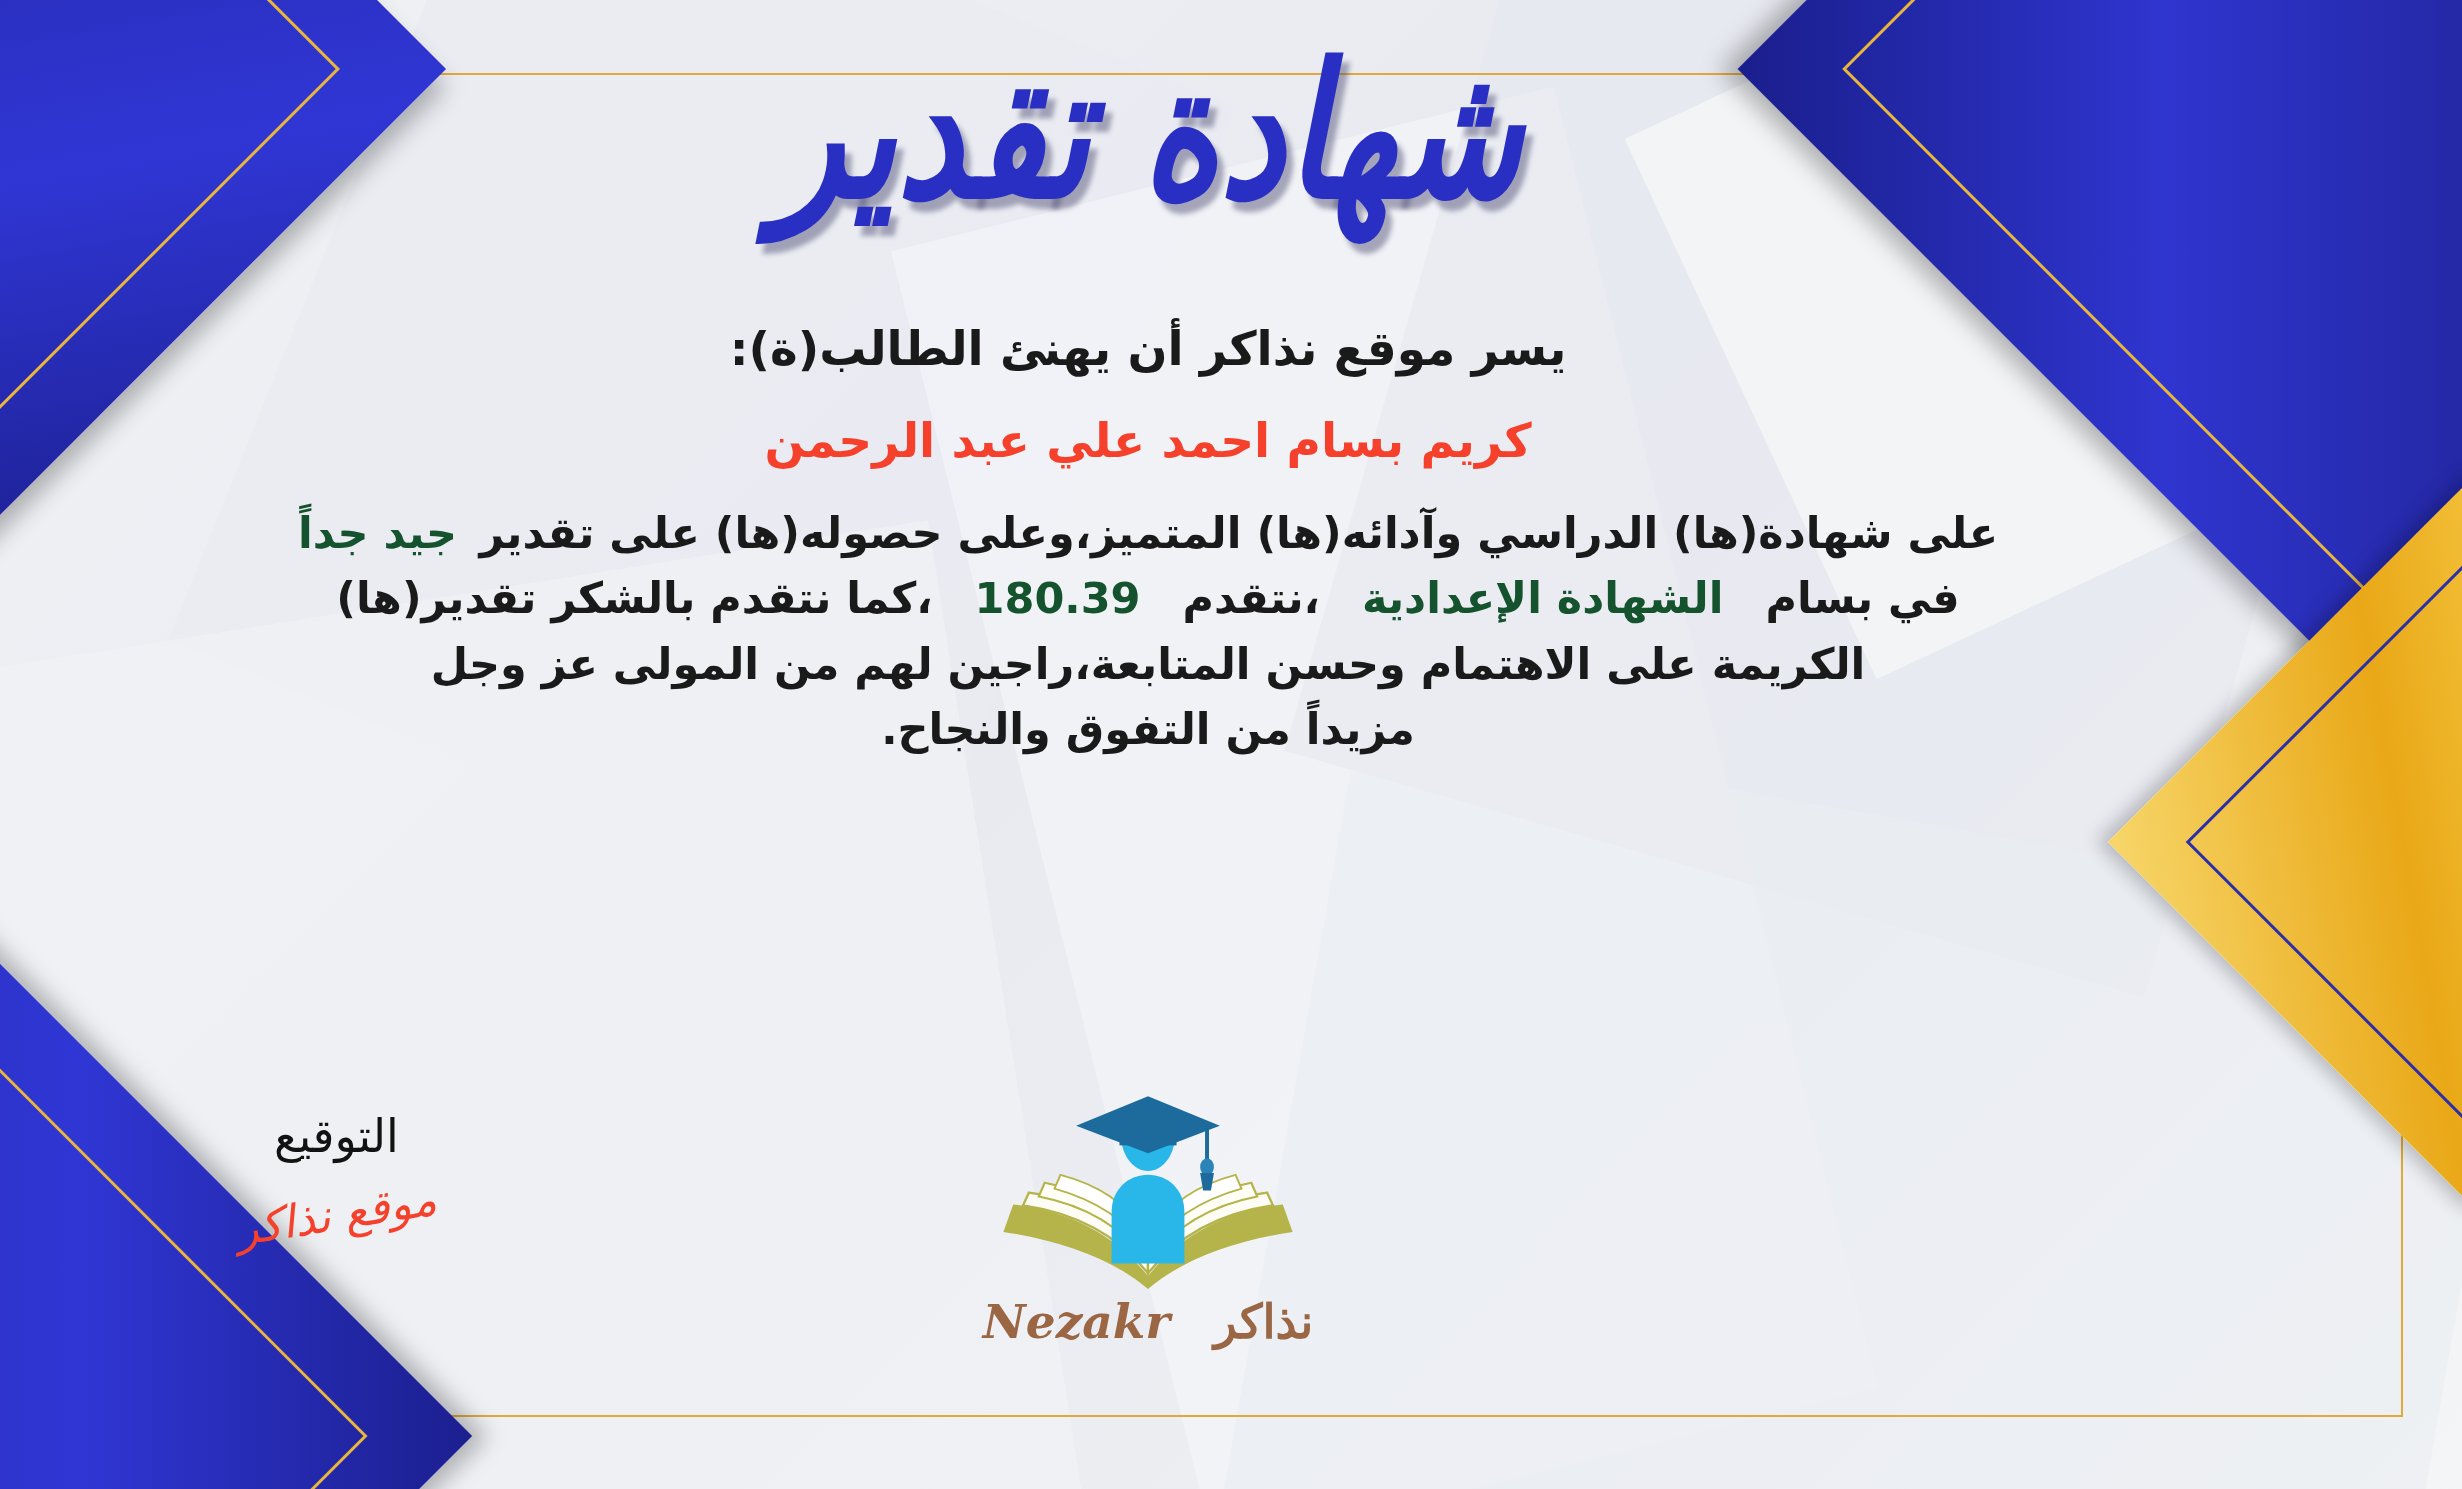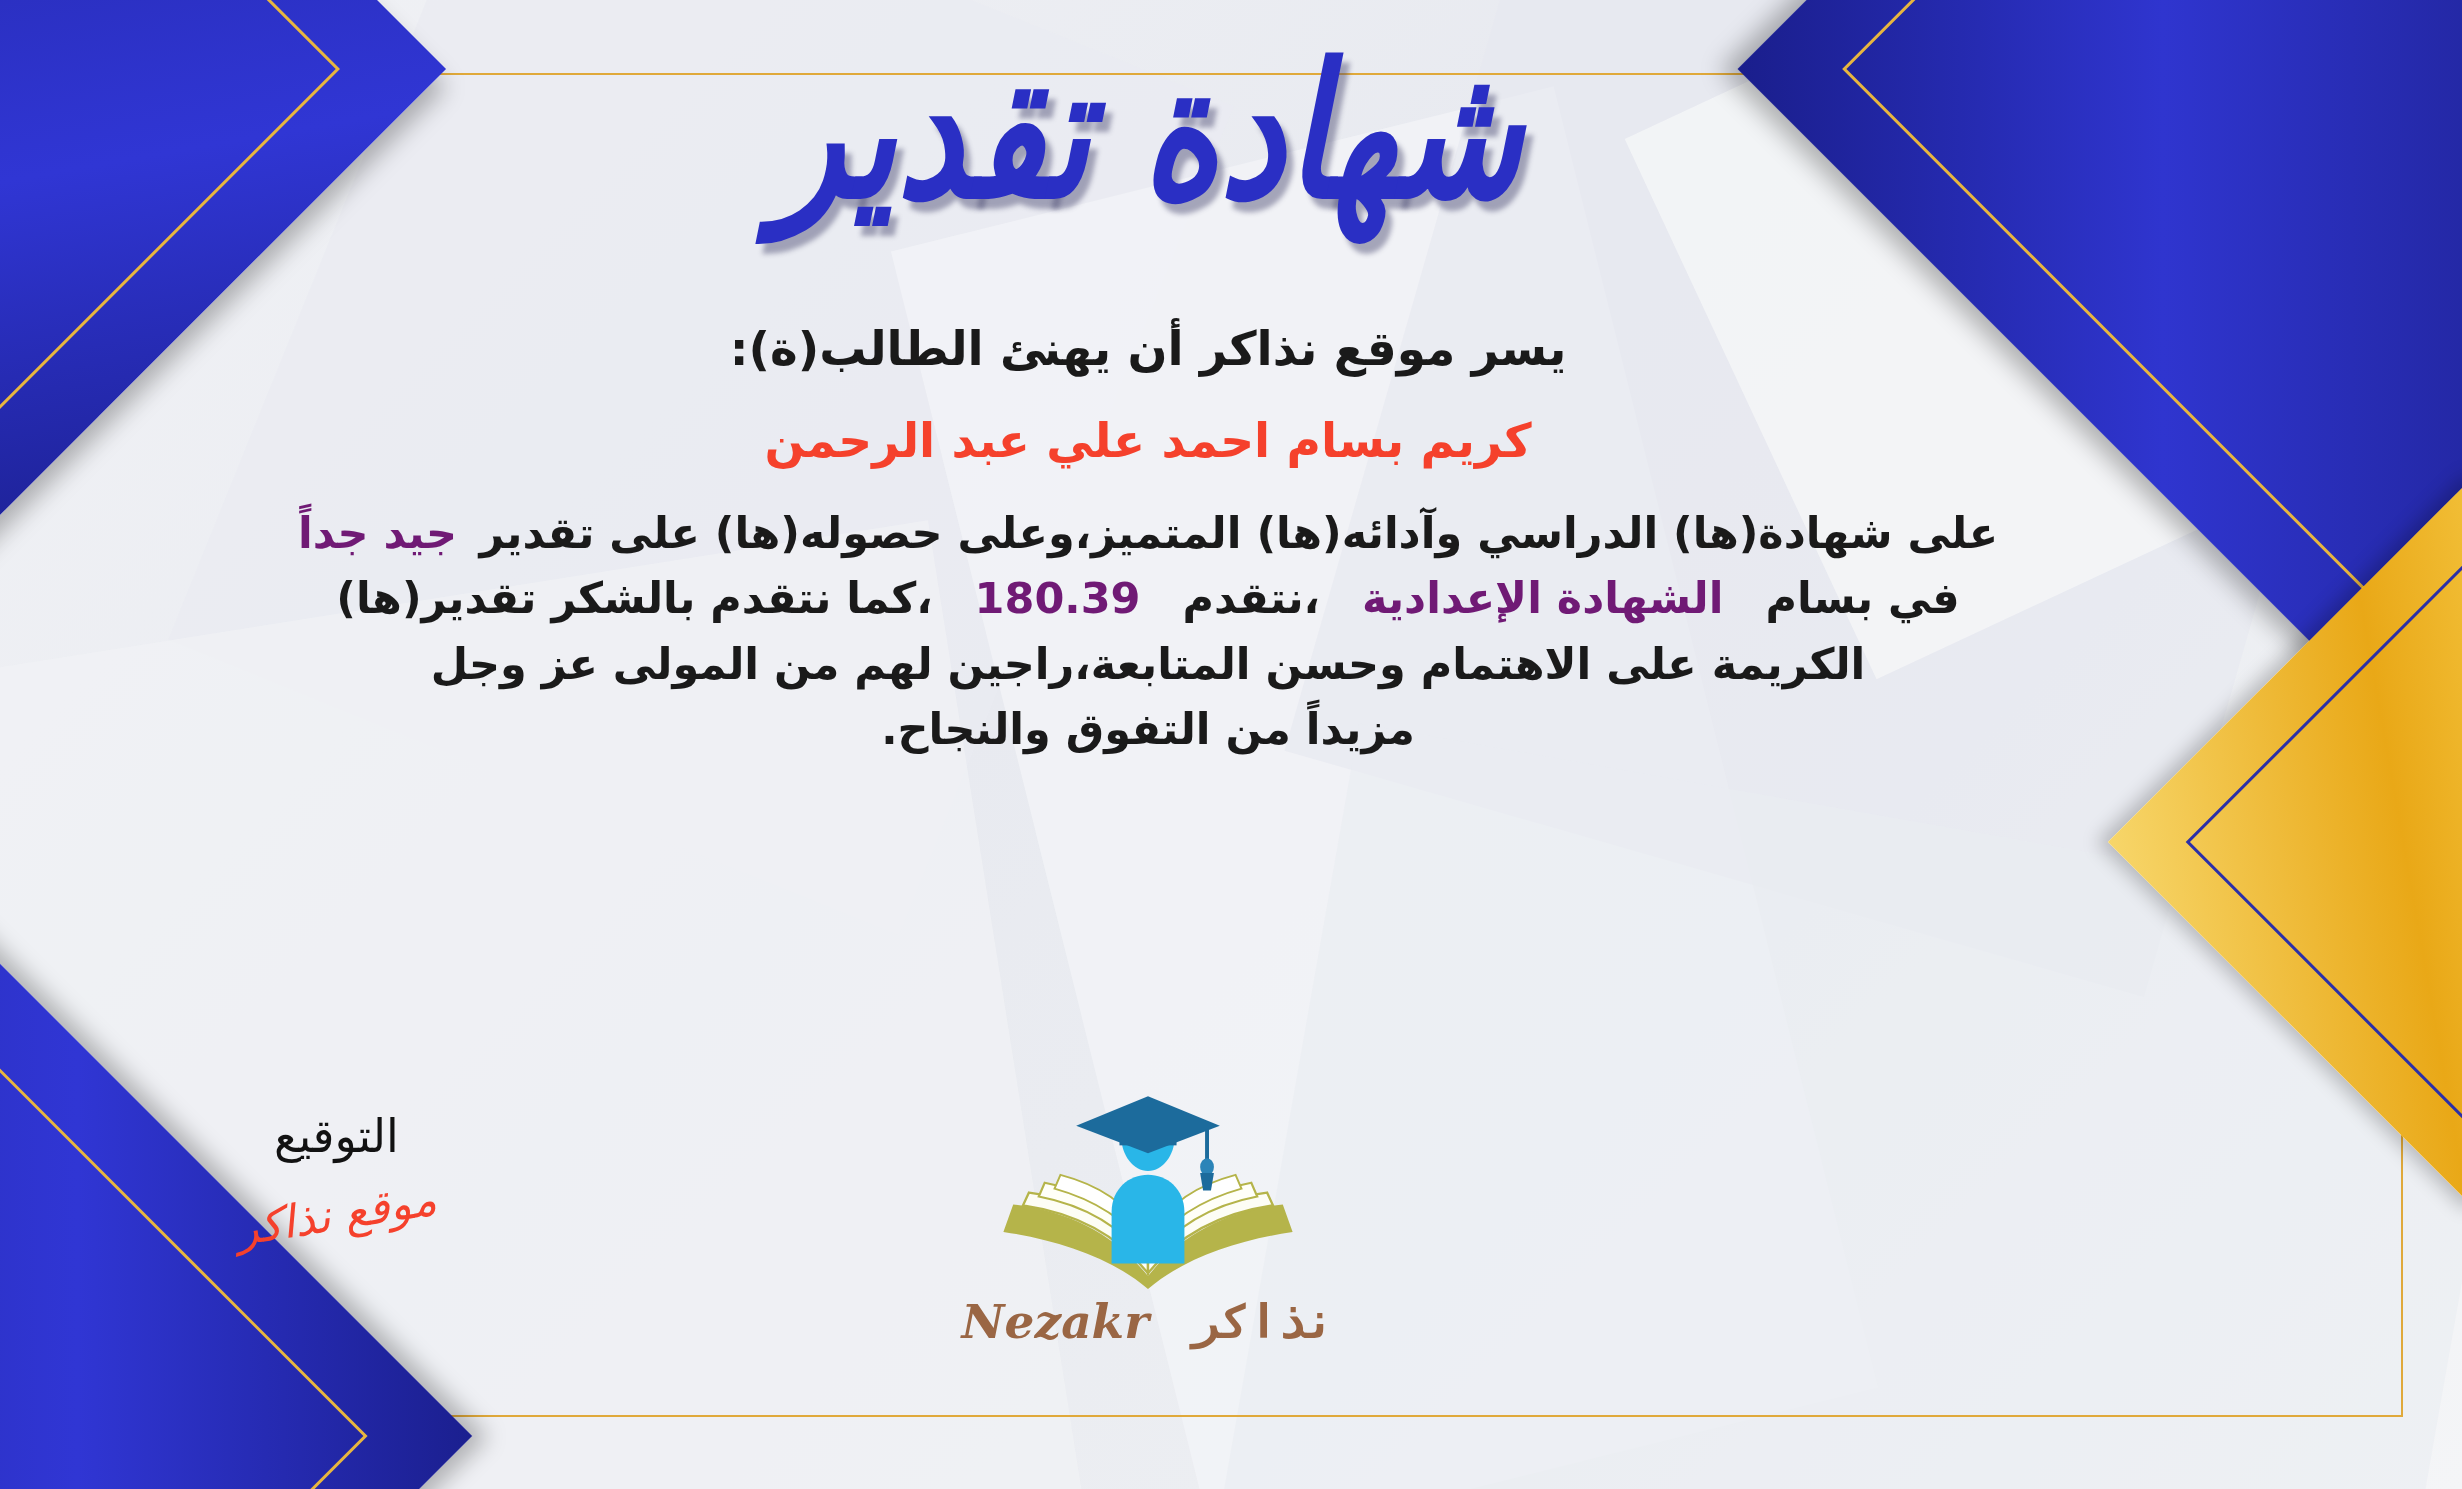--- a/index.html
+++ b/index.html
@@ -168,21 +168,21 @@
     margin-bottom:33px;white-space:nowrap;
   }
   .para{
     font-size:43px;
     line-height:1.52;
     font-weight:bold;
     max-width:2315px;
     margin:0 auto;
   }
   .para .ln{display:block;white-space:nowrap;}
-  .red{color:#701a75;}
+  .red{color:#14532d;}
   .sp{display:inline-block;width:22.7px;}
   .spw{display:inline-block;width:42px;}
 
   
   .footer{
     position:absolute;
     left:0;right:0;bottom:76px;
     height:315px;
     z-index:6;
   }
@@ -218,21 +218,21 @@
     margin-top:-6.9px;
     font-size:47px;
     font-weight:bold;
     color:#9a6644;
     font-family:"DejaVu Serif","Liberation Serif",serif;
     font-style:italic;
     white-space:nowrap;
     direction:ltr;
   }
   .logo-text .ar{
-    font-family:Liberation Mono, monospace;
+    font-family:Liberation Sans, sans-serif;
     font-style:normal;
     margin-left:44px;
   }
 </style>
 </head>
 <body>
 
 <div id="cert">
 
   <div class="bg-layer">

